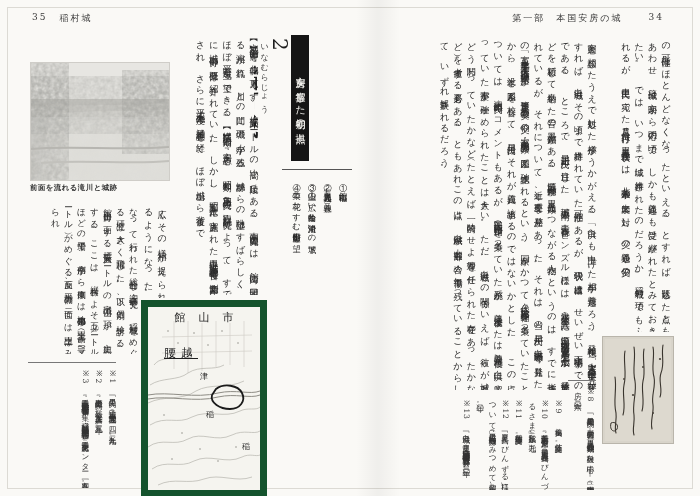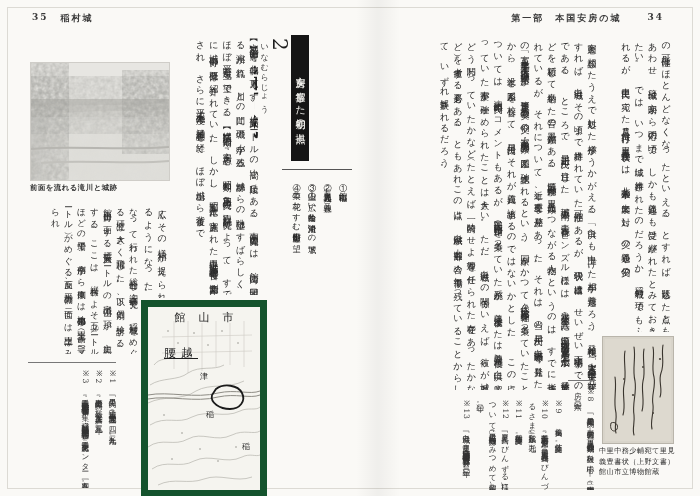--- a/index.html
+++ b/index.html
@@ -2,21 +2,21 @@
 <html><head>
 <meta charset="utf-8">
 <style>
   html,body{margin:0;padding:0;background:#e9e7e2;}
   .spread{position:relative;width:700px;height:496px;background:#faf9f6;overflow:hidden;
           font-family:"DejaVu Serif","Liberation Serif",serif;color:#2b2b2b;}
   .frame{position:absolute;left:7px;top:7px;right:7px;bottom:7px;border:1px solid #dcdad4;pointer-events:none;}
   .gutter{position:absolute;left:356px;top:0;width:44px;height:496px;
           background:linear-gradient(90deg,rgba(0,0,0,0) 0%,rgba(0,0,0,0.045) 50%,rgba(0,0,0,0) 100%);}
   .v{writing-mode:vertical-rl;text-orientation:mixed;}
-  .hdr{position:absolute;top:12px;font-size:9px;letter-spacing:2px;color:#3a3a3a;display:flex;font-weight:bold;}
+  .hdr{position:absolute;top:12px;font-size:9px;letter-spacing:2px;color:#3a3a3a;display:flex;}
   .hdr-l{left:32px;gap:12px;}
   .hdr-r{right:36px;gap:26px;}
   .body-txt{position:absolute;font-size:9px;line-height:13.4px;letter-spacing:1.2px;overflow:hidden;text-align:justify;}
   .fn-block{position:absolute;font-size:7.6px;line-height:12.6px;letter-spacing:0.6px;overflow:hidden;color:#333;}
   .fn-block .fn{margin:0 0 0 1px;}
   .rule{position:absolute;height:1px;background:#555;}
   
   .banner{position:absolute;left:291px;top:35px;width:18px;height:126px;background:#151515;color:#f5f4f0;
           font-size:10px;letter-spacing:1px;display:flex;align-items:center;justify-content:center;}
   .title-col{position:absolute;left:254px;top:38px;width:38px;height:260px;font-size:27px;letter-spacing:9px;
@@ -190,14 +190,13 @@
       <g fill="#4a443c">
         <circle cx="57" cy="22" r="1.1"></circle>
           <circle cx="40" cy="30" r="1"></circle>
           <circle cx="30" cy="58" r="1.1"></circle>
         <circle cx="21" cy="42" r="0.9"></circle>
           <circle cx="50" cy="76" r="1"></circle>
       </g>
       <path d="M8,86 C12,84 16,88 14,92 C12,96 6,94 8,86 Z" fill="none" stroke="#3a352e" stroke-width="1"></path>
     </svg>
   </div>
-  <div class="doc-cap">中里中務少輔宛て里見義豊書状（上野文書）　館山市立博物館蔵</div>
 </div>
 
 </body></html>

